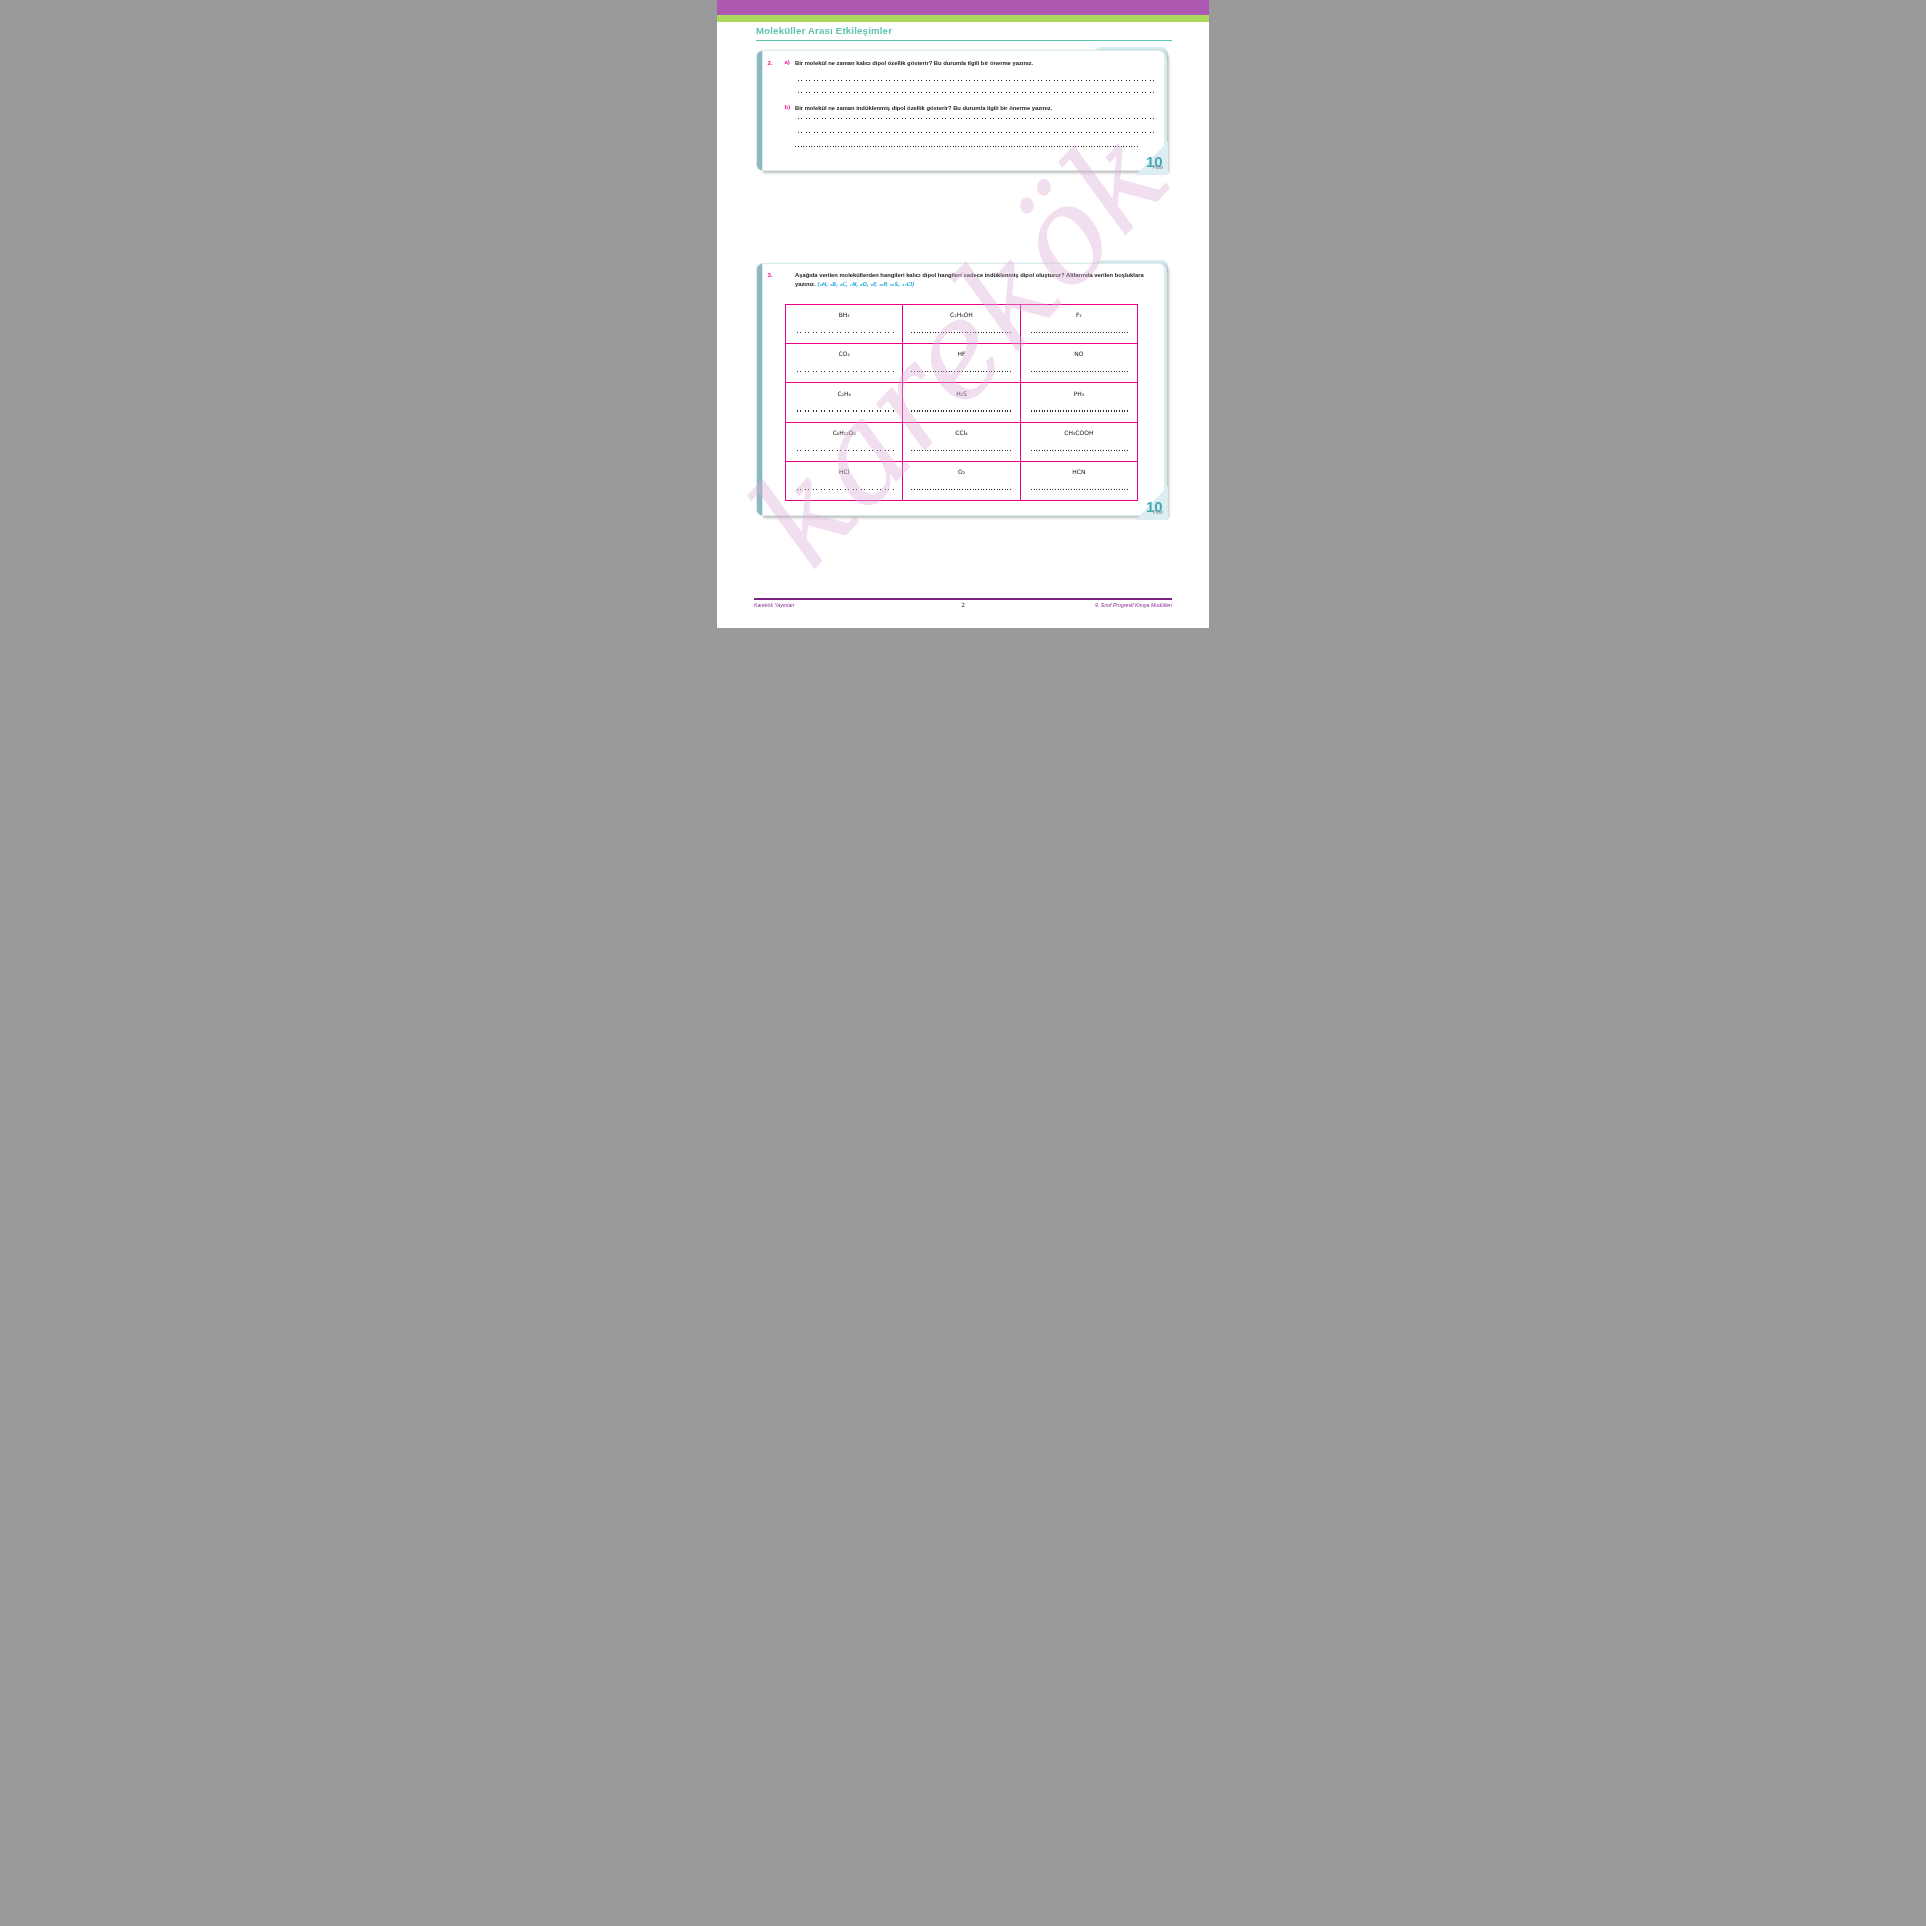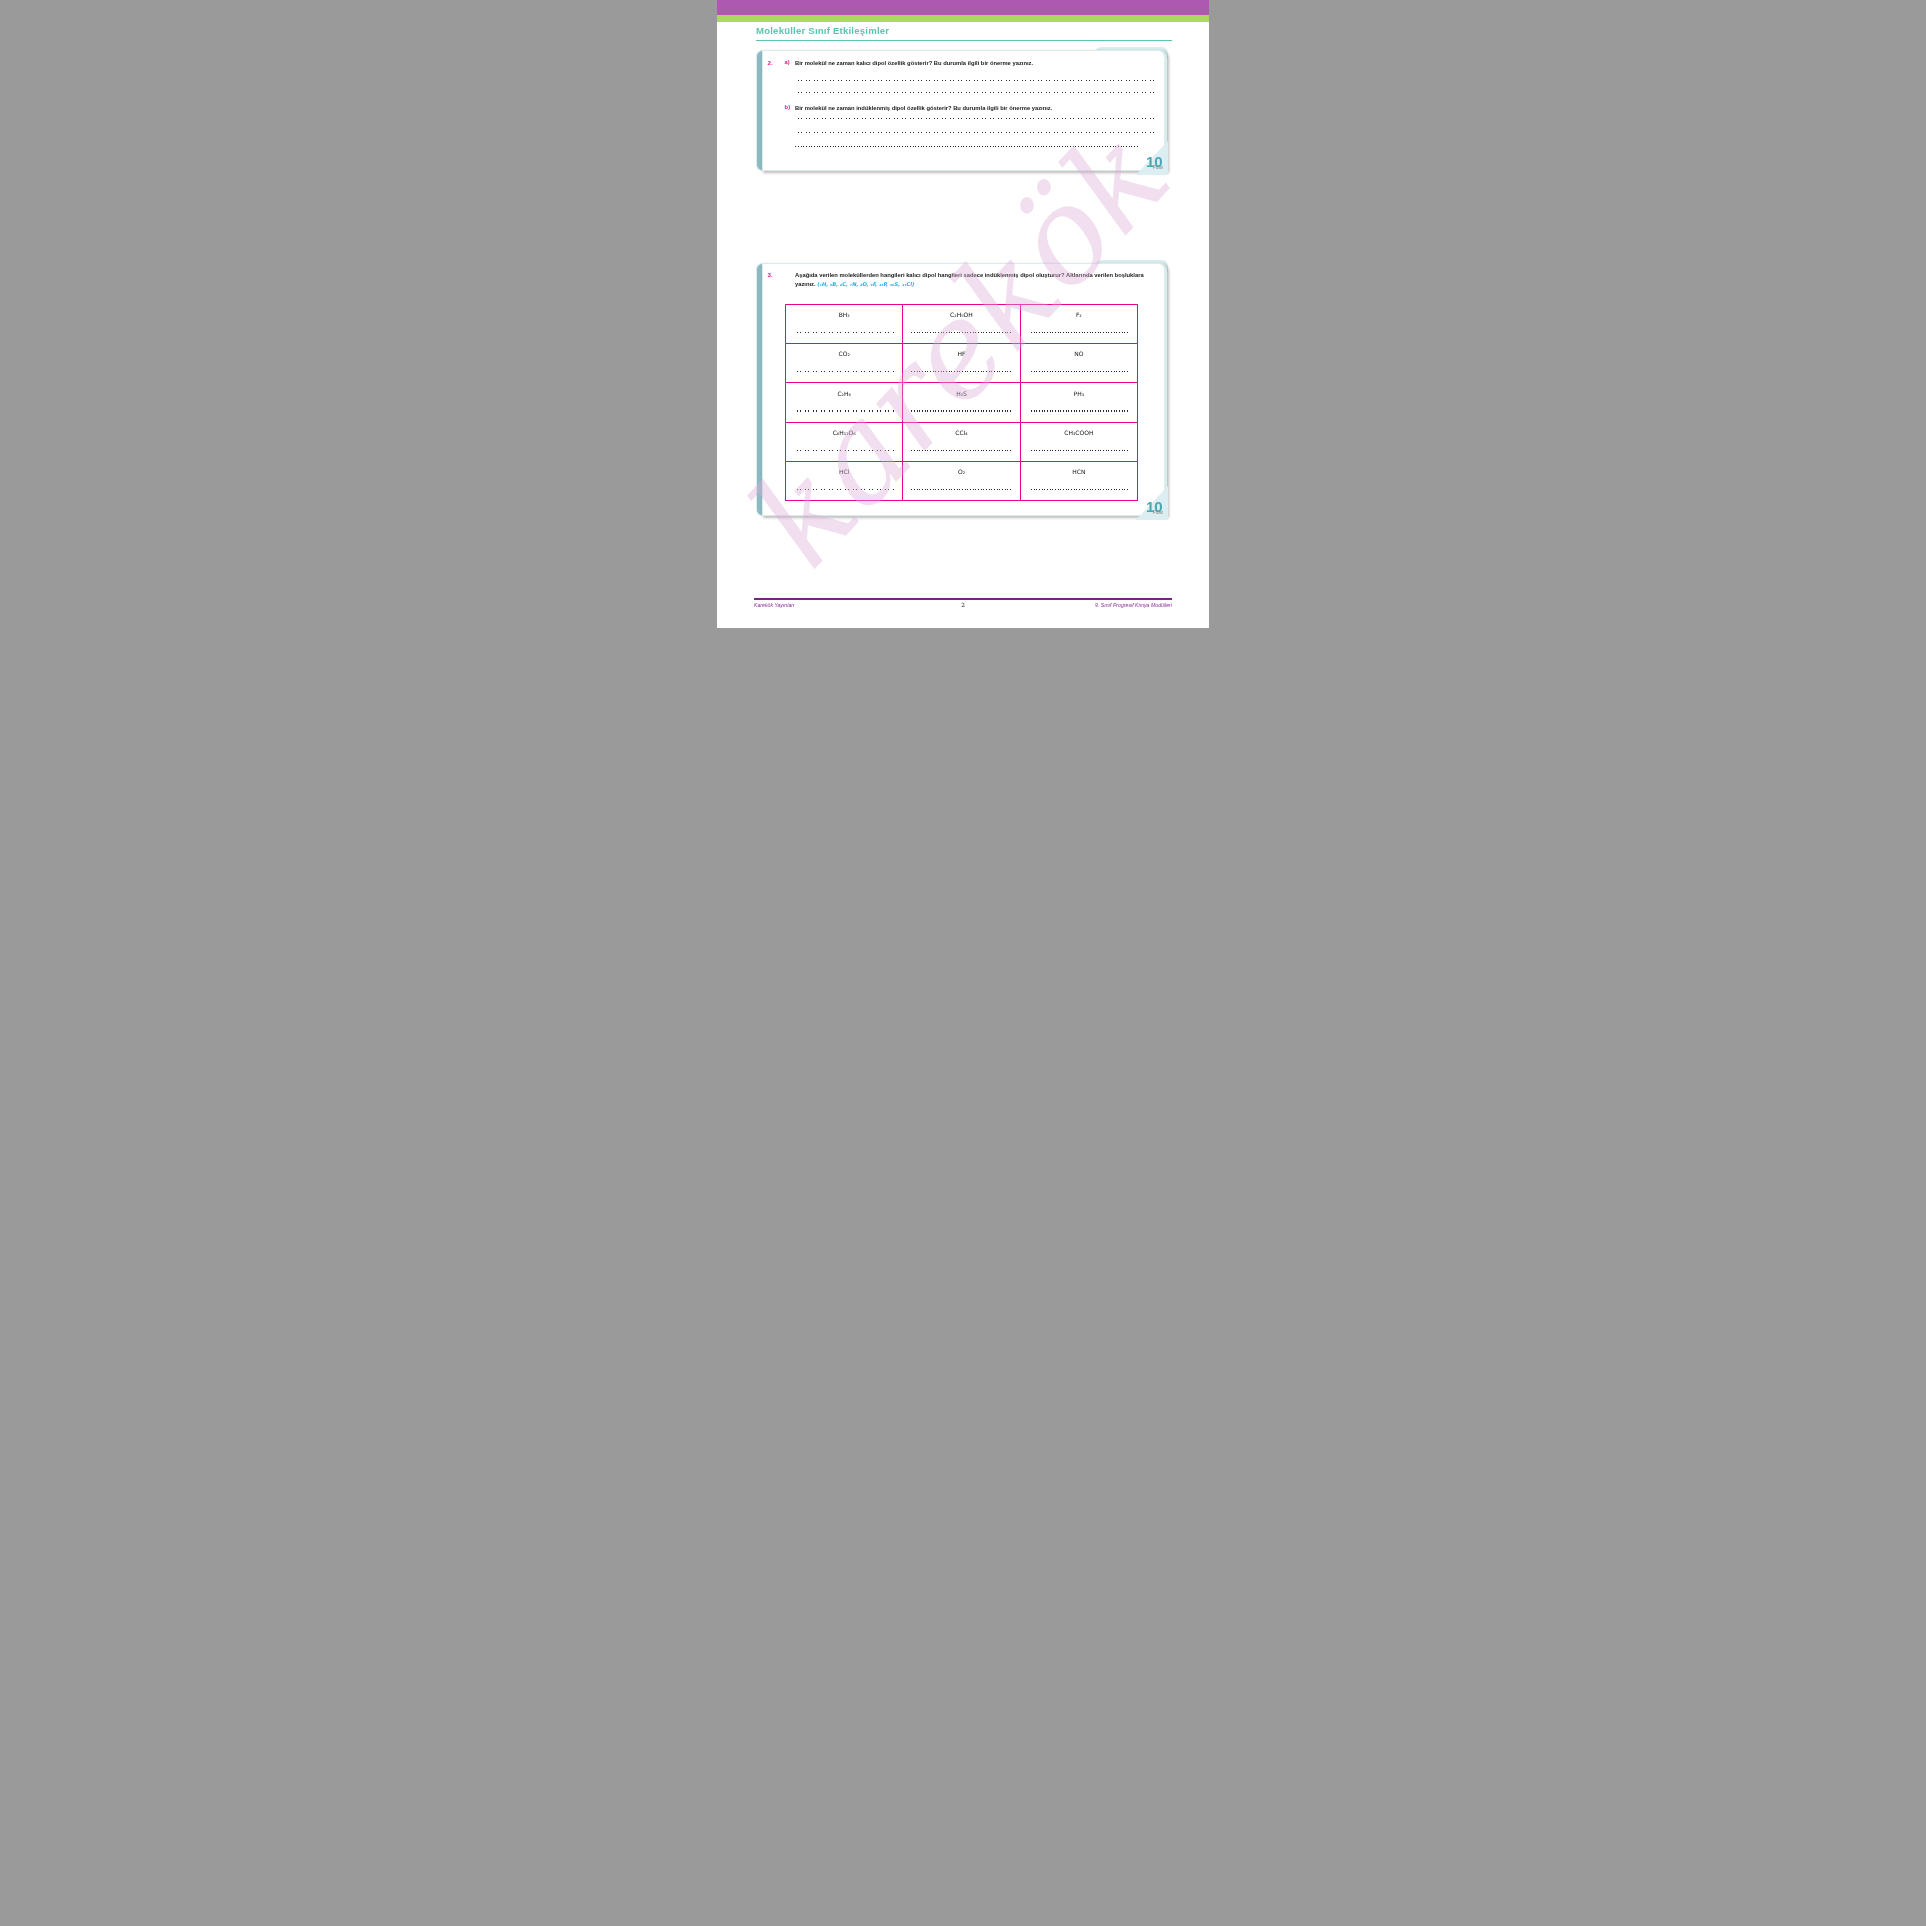--- a/index.html
+++ b/index.html
@@ -69,21 +69,21 @@
   .footer-right{position:absolute;right:37px;top:602px;font-size:5.2px;font-style:italic;color:#8b2f96;}
 </style>
 </head>
 <body>
 
 <div class="page">
 
   <div class="bar-purple"></div>
   <div class="bar-green"></div>
 
-  <div class="page-title">Moleküller Sınıf Etkileşimler</div>
+  <div class="page-title">Moleküller Arası Etkileşimler</div>
   <div class="title-rule"></div>
 
   <div class="watermark">karekök</div>
 
   <div class="tab" style="left:378px;top:47px;"></div>
   <div class="spine" style="left:39px;top:50px;height:121px;"></div>
   <section class="card" style="left:45px;top:50px;width:405px;height:121px;">
     <div class="card-inner">
 
       <div class="q-line" style="top:7.7px;height:8.9px;">

